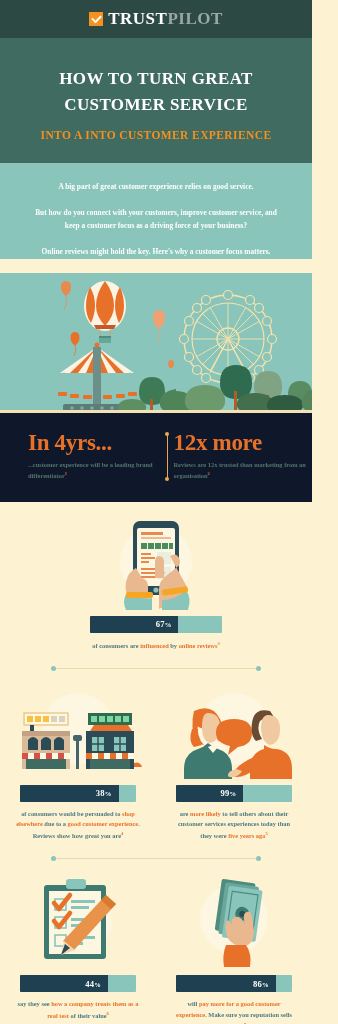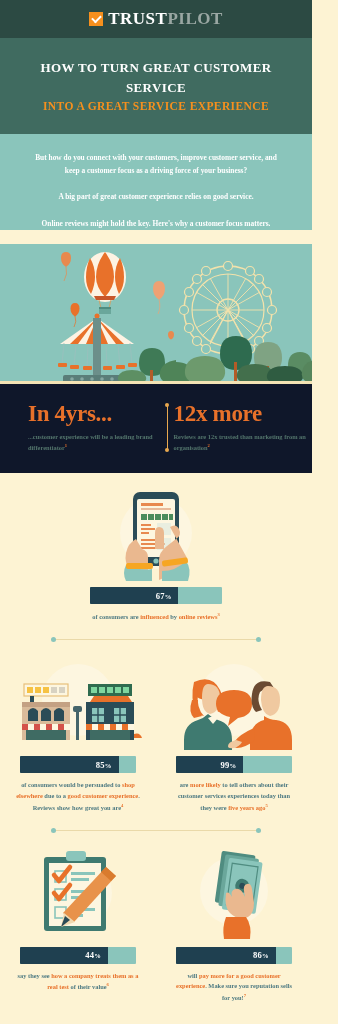--- a/index.html
+++ b/index.html
@@ -18,21 +18,21 @@
   .logo-mark:after{
     content:"";position:absolute;left:3px;top:3px;width:7px;height:4px;
     border-left:2px solid #fff;border-bottom:2px solid #fff;
     transform:rotate(-45deg);
   }
   .logo-text{font-size:17px;letter-spacing:.5px;font-weight:bold;}
   .logo-text .t1{color:#ffffff;}
   .logo-text .t2{color:#9aa7a3;}
 
   .titlebar{background:#406b60;padding:20px 10px 18px;text-align:center;}
-  .titlebar h1{margin:0;font-size:13px;font-weight:bold;color:#ffffff;letter-spacing:.4px;line-height:1.55;}
+  .titlebar h1{margin:8px;font-size:17px;font-weight:bold;color:#ffffff;letter-spacing:.4px;line-height:1.55;}
   .titlebar h2{margin:0;font-size:11.5px;font-weight:bold;color:#f6901e;letter-spacing:.4px;line-height:1.55;}
 
   
   .intro{background:#8ac5bb;padding:18px 34px 0;text-align:center;}
   .intro p{margin:0 0 14px;font-size:7.4px;line-height:1.7;color:#ffffff;font-weight:bold;}
 
   
   .hero{background:#8ac5bb;height:140px;position:relative;overflow:hidden;}
   .hero svg{display:block;}
 
@@ -82,26 +82,26 @@
     <div class="logo">
       <span class="logo-mark"></span>
       <span class="logo-text">
         <span class="t1">TRUST</span><span class="t2">PILOT</span>
       </span>
     </div>
   </div>
 
   <div class="titlebar">
     <h1>HOW TO TURN GREAT CUSTOMER SERVICE</h1>
-    <h2>INTO A GREAT SERVICE EXPERIENCE</h2>
+    <h2>INTO A INTO CUSTOMER EXPERIENCE</h2>
   </div>
 
   <div class="intro">
+    <p>A big part of great customer experience relies on good service.</p>
     <p>But how do you connect with your customers, improve customer service, and keep a customer focus as a driving force of your business?</p>
-    <p>A big part of great customer experience relies on good service.</p>
     <p>Online reviews might hold the key. Here's why a customer focus matters.</p>
   </div>
 
   <div class="hero">
     <svg width="338" height="140" viewBox="0 0 338 140">
       <rect width="338" height="140" fill="#8ac5bb"></rect>
 
       <g>
         <path d="M66 8 q5 0 5 6 q0 6 -5 9 q-5 -3 -5 -9 q0 -6 5 -6z" fill="#e8894e"></path>
         <path d="M66 23 q2 7 -2 14" stroke="#e8894e" stroke-width="0.7" fill="none"></path>
@@ -333,21 +333,21 @@
                 <rect x="90" y="68" width="6" height="6" fill="#e8712a"></rect>
                 <rect x="102" y="68" width="6" height="6" fill="#e8712a"></rect>
                 <rect x="114" y="68" width="6" height="6" fill="#e8712a"></rect>
               </g>
             <rect x="82" y="74" width="40" height="10" fill="#3f6b63"></rect>
             <path d="M126 78 q6 -2 8 4 h-8z" fill="#e8712a"></path>
           </svg>
         </div>
         <div class="bar w-half">
           <div class="fill" style="width:85%">
-            <span class="pct"><span>85</span><span class="sym">%</span></span>
+            <span class="pct"><span>38</span><span class="sym">%</span></span>
           </div>
         </div>
         <div class="cap cap-half">
           <span>of consumers would be persuaded to </span><span class="hl">shop elsewhere</span><span> due to a </span><span class="hl">good customer experience</span><span>. Reviews show how great you are</span><sup>4</sup>
         </div>
       </div>
 
       <div class="half statwrap">
         <div class="art">
           <svg width="140" height="100" viewBox="0 0 140 100">

